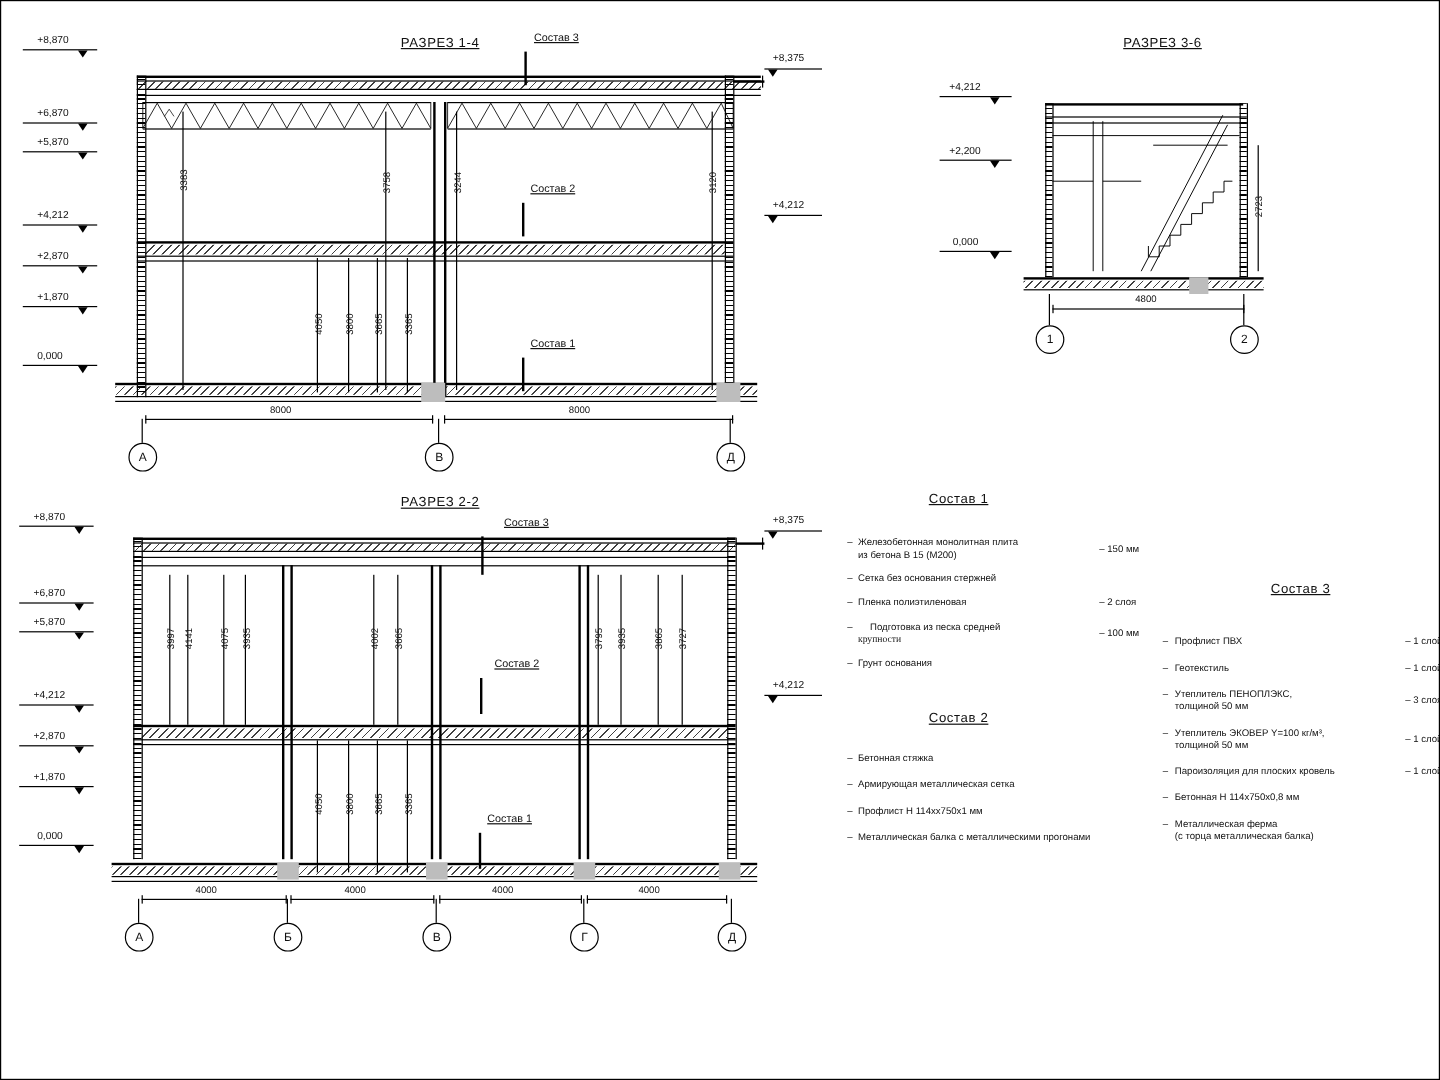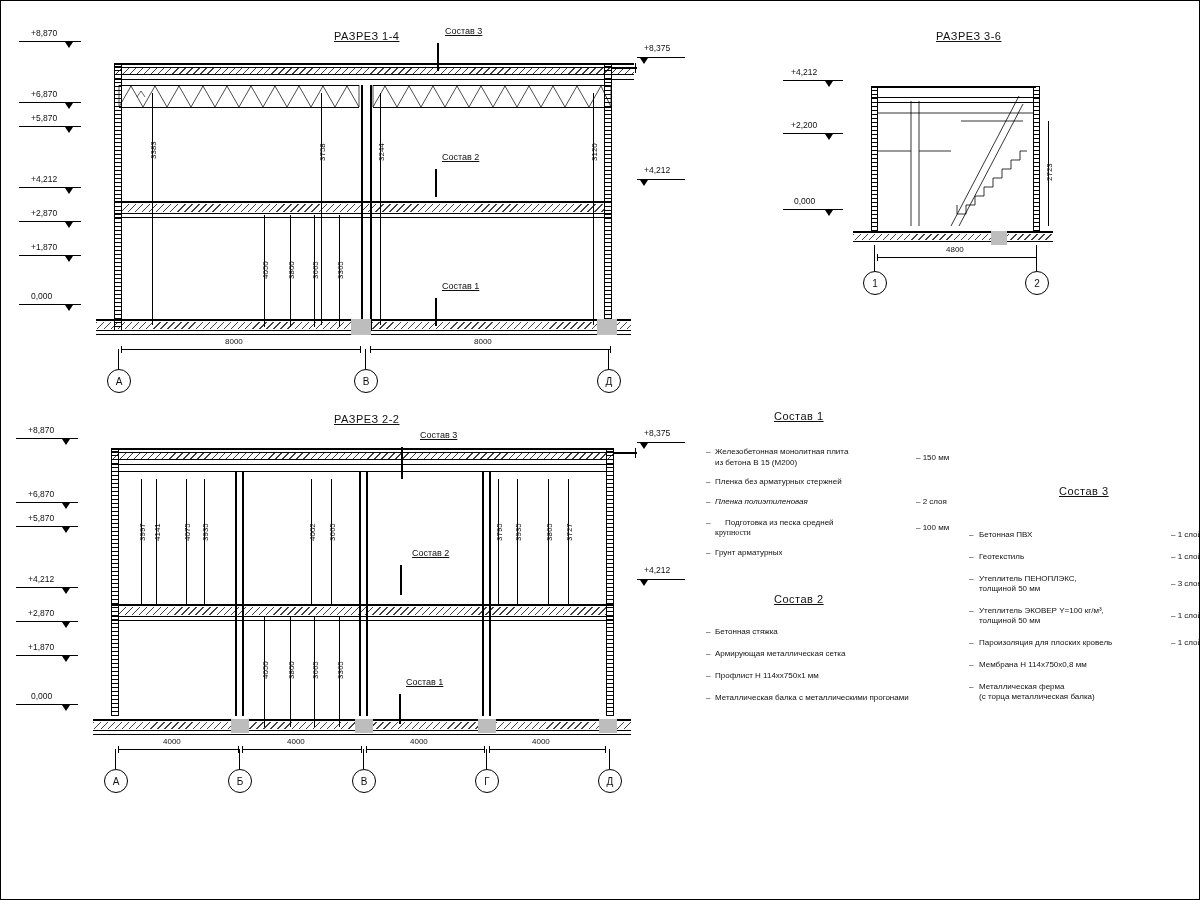--- a/index.html
+++ b/index.html
@@ -383,33 +383,33 @@
 
   <div class="abs" style="left:700px;top:405px;width:290px;">
     <div class="t title" style="left:73px;top:5px;">Состав 1</div>
 
     <div class="t t8" style="left:5px;top:42px;">–</div>
     <div class="t t8" style="left:14px;top:42px;text-align:center;">Железобетонная  монолитная плита</div>
     <div class="t t8" style="left:14px;top:53px;">из бетона В 15 (М200)</div>
     <div class="t t8" style="left:215px;top:48px;">– 150 мм</div>
 
     <div class="t t8" style="left:5px;top:72px;">–</div>
-    <div class="t t8" style="left:14px;top:72px;">Пленка без арматурных стержней</div>
+    <div class="t t8" style="left:14px;top:72px;">Сетка без основания стержней</div>
 
     <div class="t t8" style="left:5px;top:92px;">–</div>
-    <div class="t t8" style="left:14px;top:92px;font-style:italic;">Пленка полиэтиленовая</div>
+    <div class="t t8" style="left:14px;top:92px;">Пленка полиэтиленовая</div>
     <div class="t t8" style="left:215px;top:92px;">– 2 слоя</div>
 
     <div class="t t8" style="left:5px;top:113px;">–</div>
     <div class="t t8" style="left:14px;top:113px;padding-left:10px;">Подготовка из песка средней</div>
     <div class="t t8" style="left:14px;top:123px;font-family:Liberation Serif, serif;">крупности</div>
     <div class="t t8" style="left:215px;top:118px;">– 100 мм</div>
 
     <div class="t t8" style="left:5px;top:143px;">–</div>
-    <div class="t t8" style="left:14px;top:143px;">Грунт арматурных</div>
+    <div class="t t8" style="left:14px;top:143px;">Грунт основания</div>
   </div>
 
   <div class="abs" style="left:700px;top:585px;width:290px;">
     <div class="t title" style="left:73px;top:8px;">Состав 2</div>
 
     <div class="t t8" style="left:5px;top:42px;">–</div>
     <div class="t t8" style="left:14px;top:42px;">Бетонная стяжка</div>
 
     <div class="t t8" style="left:5px;top:64px;">–</div>
     <div class="t t8" style="left:14px;top:64px;">Армирующая металлическая сетка</div>
@@ -418,21 +418,21 @@
     <div class="t t8" style="left:14px;top:86px;">Профлист Н 114хх750х1 мм</div>
 
     <div class="t t8" style="left:5px;top:108px;">–</div>
     <div class="t t8" style="left:14px;top:108px;">Металлическая балка с металлическими прогонами</div>
   </div>
 
   <div class="abs" style="left:960px;top:480px;width:260px;">
     <div class="t title" style="left:98px;top:5px;">Состав 3</div>
 
     <div class="t t8" style="left:8px;top:50px;">–</div>
-    <div class="t t8" style="left:18px;top:50px;">Бетонная ПВХ</div>
+    <div class="t t8" style="left:18px;top:50px;">Профлист ПВХ</div>
     <div class="t t8" style="left:210px;top:50px;">– 1 слой</div>
 
     <div class="t t8" style="left:8px;top:72px;">–</div>
     <div class="t t8" style="left:18px;top:72px;">Геотекстиль</div>
     <div class="t t8" style="left:210px;top:72px;">– 1 слой</div>
 
     <div class="t t8" style="left:8px;top:94px;">–</div>
     <div class="t t8" style="left:18px;top:94px;">Утеплитель ПЕНОПЛЭКС,</div>
     <div class="t t8" style="left:18px;top:104px;">толщиной 50 мм</div>
     <div class="t t8" style="left:210px;top:99px;">– 3 слоя</div>
@@ -440,20 +440,20 @@
     <div class="t t8" style="left:8px;top:126px;">–</div>
     <div class="t t8" style="left:18px;top:126px;">Утеплитель ЭКОВЕР Y=100 кг/м³,</div>
     <div class="t t8" style="left:18px;top:136px;">толщиной 50 мм</div>
     <div class="t t8" style="left:210px;top:131px;">– 1 слой</div>
 
     <div class="t t8" style="left:8px;top:158px;">–</div>
     <div class="t t8" style="left:18px;top:158px;">Пароизоляция для плоских кровель</div>
     <div class="t t8" style="left:210px;top:158px;">– 1 слой</div>
 
     <div class="t t8" style="left:8px;top:180px;">–</div>
-    <div class="t t8" style="left:18px;top:180px;">Мембрана Н 114х750х0,8 мм</div>
+    <div class="t t8" style="left:18px;top:180px;">Бетонная Н 114х750х0,8 мм</div>
 
     <div class="t t8" style="left:8px;top:202px;">–</div>
     <div class="t t8" style="left:18px;top:202px;">Металлическая ферма</div>
     <div class="t t8" style="left:18px;top:212px;">(с торца металлическая балка)</div>
   </div>
 
 </div>
 
 </body></html>

